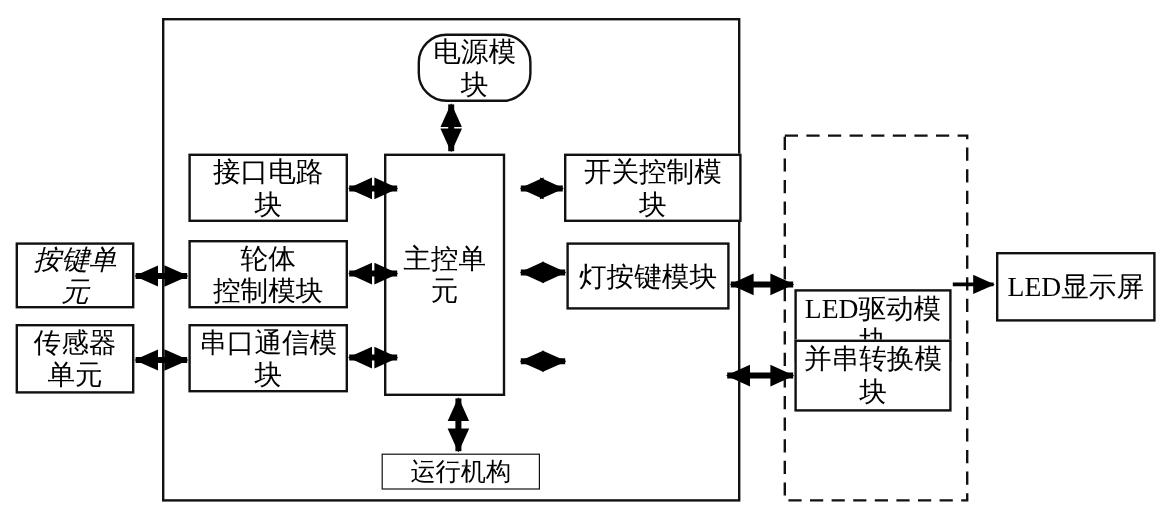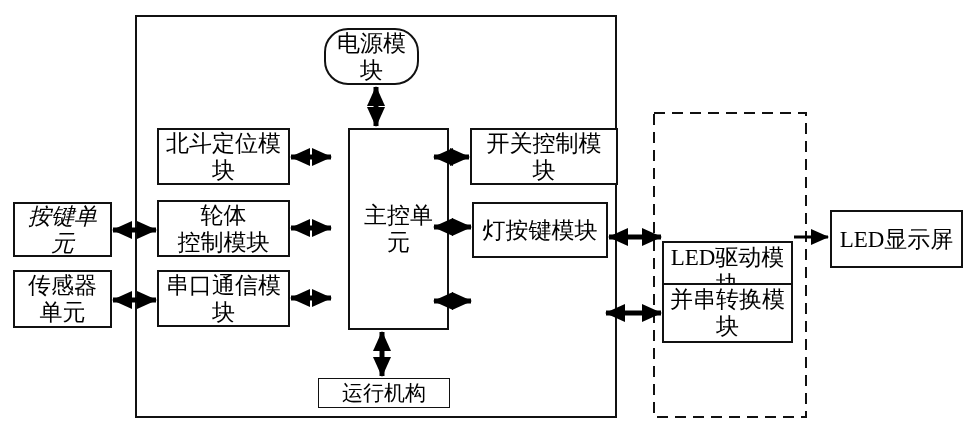--- a/index.html
+++ b/index.html
@@ -11,29 +11,29 @@
   .frame{position:absolute;box-sizing:border-box;background:transparent;}
   #connectors{position:absolute;left:0;top:0;z-index:3;}
 </style>
 </head>
 <body>
 
 <div id="stage">
 
   <div class="frame" style="left:135px;top:15px;width:482px;height:403px;border:2px solid #111;"></div>
 
-  <div class="box" style="left:324px;top:28px;width:95px;height:57px;border-radius:24px;">电源模
+  <div class="box" style="left:348px;top:28px;width:95px;height:57px;border-radius:24px;">电源模
 块</div>
-  <div class="box" style="left:157px;top:128px;width:133px;height:57px;">北斗定位模
+  <div class="box" style="left:157px;top:128px;width:133px;height:57px;">接口电路
 块</div>
   <div class="box" style="left:157px;top:200px;width:133px;height:57px;">轮体
 控制模块</div>
   <div class="box" style="left:157px;top:270px;width:133px;height:57px;">串口通信模
 块</div>
-  <div class="box" style="left:348px;top:128px;width:101px;height:202px;">主控单
+  <div class="box" style="left:320px;top:128px;width:101px;height:202px;">主控单
 元</div>
   <div class="box" style="left:470px;top:128px;width:148px;height:57px;">开关控制模
 块</div>
   <div class="box" style="left:472px;top:202px;width:136px;height:56px;">灯按键模块</div>
   <div class="box" style="left:318px;top:378px;width:132px;height:30px;border-width:1px;font-size:21px;">运行机构</div>
   <div class="box" style="left:13px;top:202px;width:99px;height:55px;font-style:italic;">按键单
 元</div>
   <div class="box" style="left:13px;top:270px;width:99px;height:58px;">传感器
 单元</div>
   <div class="box" style="left:662px;top:208px;width:131px;height:60px;margin-top:33px;">LED驱动模

